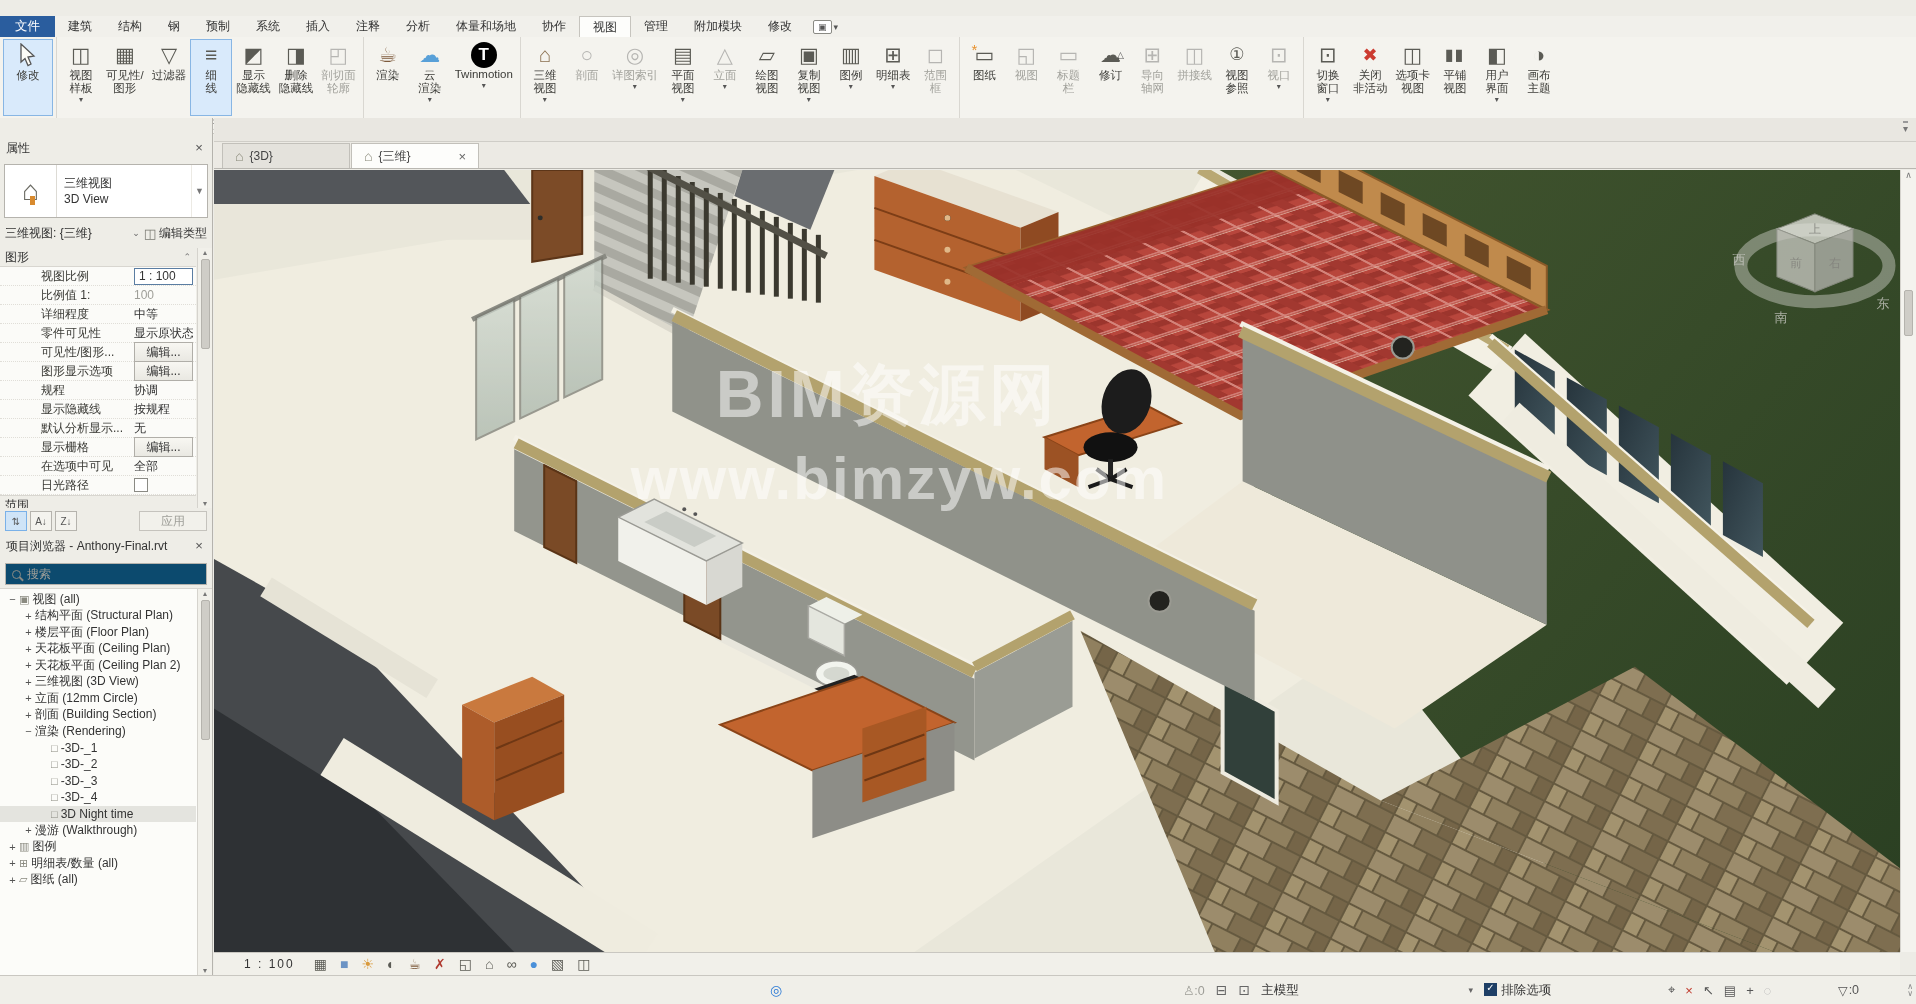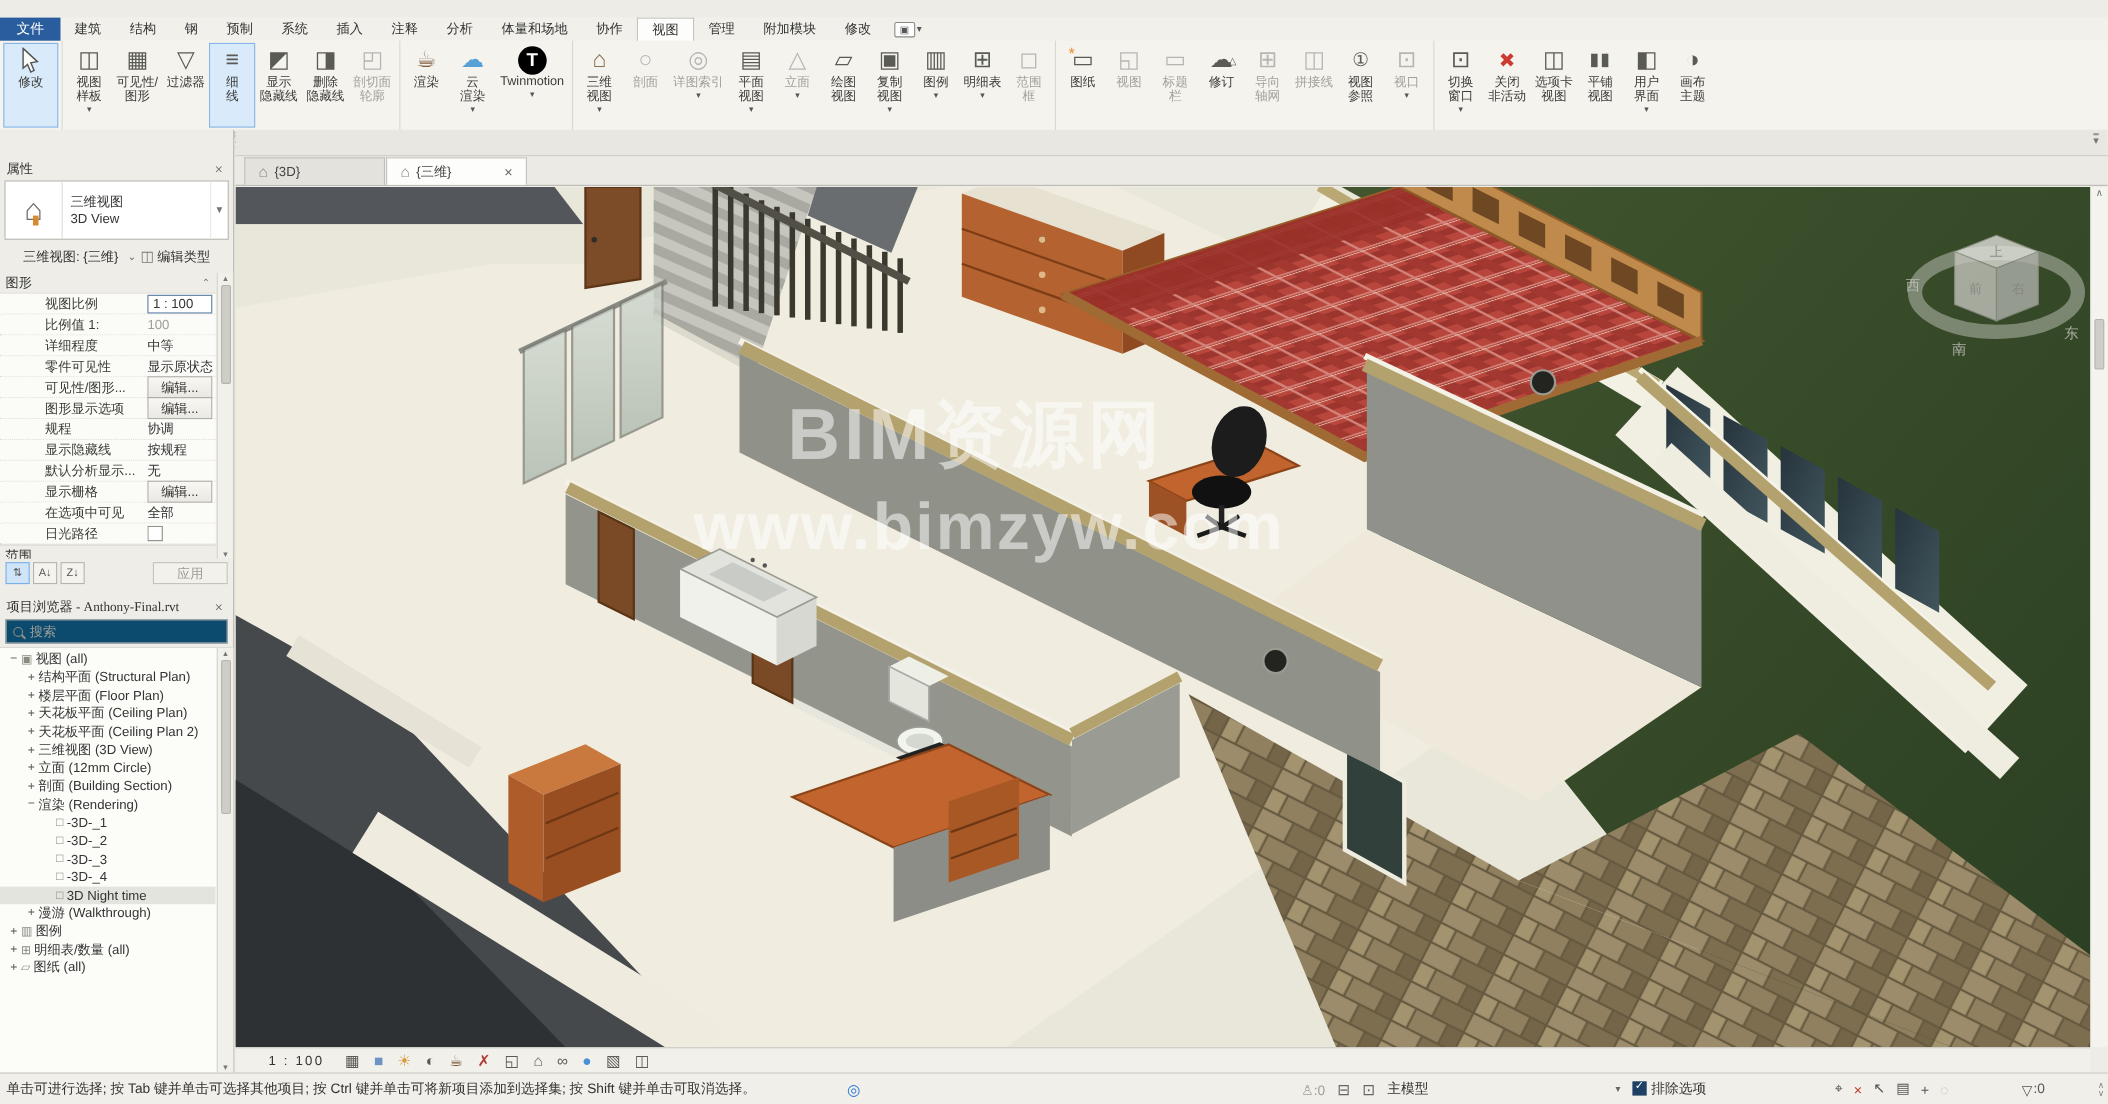--- a/index.html
+++ b/index.html
@@ -34,29 +34,29 @@
   [data-icon="twinmotion"]{background:#000;color:#fff;border-radius:50%;width:26px;height:26px;line-height:26px;font-weight:bold;font-size:17px;align-self:center;margin-top:1px;flex:none;display:flex;align-items:center;justify-content:center;}
   [data-icon="view-3d"]{color:#8a7050;}
   [data-icon="sheet"]::after{content:"*";color:#e8912d;font-size:15px;position:absolute;left:-3px;top:-5px;}
   [data-icon="revision"]::after{content:"△";font-size:9px;position:absolute;right:-3px;top:0;color:#555;}
   [data-icon="view-reference"]{font-size:17px;}
   [data-icon="tile-views"]{letter-spacing:1px;font-size:16px;}
 
   
   .left-col{position:absolute;top:118px;left:0;width:213px;bottom:29px;background:#eeede7;border-right:1px solid #b5b3ad;display:flex;flex-direction:column;}
   .props-gap{height:22px;}
-  .palette-header{height:22px;display:flex;align-items:flex-end;padding:0 6px;color:#333;font-family:Liberation Serif, serif;}
+  .palette-header{height:22px;display:flex;align-items:flex-start;padding:0 6px;color:#333;}
   .palette-header .ph-title{flex:1;}
   .ph-close{color:#555;font-size:13px;width:14px;text-align:center;cursor:default;}
   .type-selector{margin:2px 4px;background:#fff;border:1px solid #b5b3ad;height:54px;display:flex;align-items:stretch;}
   .ts-icon{width:52px;border-right:1px solid #dddbd5;display:flex;align-items:center;justify-content:center;font-size:28px;color:#6b6b63;position:relative;}
   .ts-icon .door{position:absolute;bottom:12px;left:25px;width:5px;height:9px;background:#d88a2e;}
   .ts-text{flex:1;padding:10px 7px 0 7px;line-height:16px;color:#333;}
   .ts-caret{width:16px;display:flex;align-items:center;justify-content:center;color:#777;font-size:9px;border-left:1px solid #eceae4;}
-  .instance-row{height:26px;display:flex;align-items:center;padding:0 21px;gap:4px;}
+  .instance-row{height:26px;display:flex;align-items:center;padding:0 5px;gap:4px;}
   .inst-label{flex:1;white-space:nowrap;overflow:hidden;}
   .inst-caret{font-size:9px;color:#666;}
   .edit-type{display:flex;align-items:center;gap:3px;color:#333;white-space:nowrap;}
   .edit-type .et-icon{color:#7a7a72;font-size:13px;}
   .pgrid-wrap{position:relative;margin-top:2px;padding-right:16px;}
   .pgrid{background:#fbfbf8;border-top:1px solid #d8d6d0;}
   .psection{height:18px;display:flex;align-items:center;padding:0 5px;background:#eeede7;color:#333;justify-content:space-between;}
   .psection .chev{color:#777;font-size:9px;}
   .prow{display:flex;height:19px;align-items:center;border-bottom:1px dotted #e0ded8;background:#fbfbf8;padding-left:36px;}
   .plabel{width:95px;padding-left:5px;color:#3a3a35;white-space:nowrap;overflow:hidden;flex:none;}
@@ -1054,21 +1054,20 @@
         <span class="vcb-btn" style="color: rgb(74, 144, 217);">●</span>
 
         <span class="vcb-btn">▧</span>
 
         <span class="vcb-btn">◫</span>
       </span>
   </div>
 </div>
 
 <div class="status-bar">
-  <span>单击可进行选择; 按 Tab 键并单击可选择其他项目; 按 Ctrl 键并单击可将新项目添加到选择集; 按 Shift 键并单击可取消选择。</span>
   <span class="collab">◎</span>
   <span class="sb-right">
     <span class="sb-dim"><span>♙</span><span>:0</span></span>
     <span class="sb-ic">⊟</span>
     <span class="sb-ic">⊡</span>
     <span class="workset-field">
       <span class="wlabel">主模型</span>
       <span class="wcaret">▾</span>
     </span>
     <span><span class="cbx"></span><span>排除选项</span></span>

